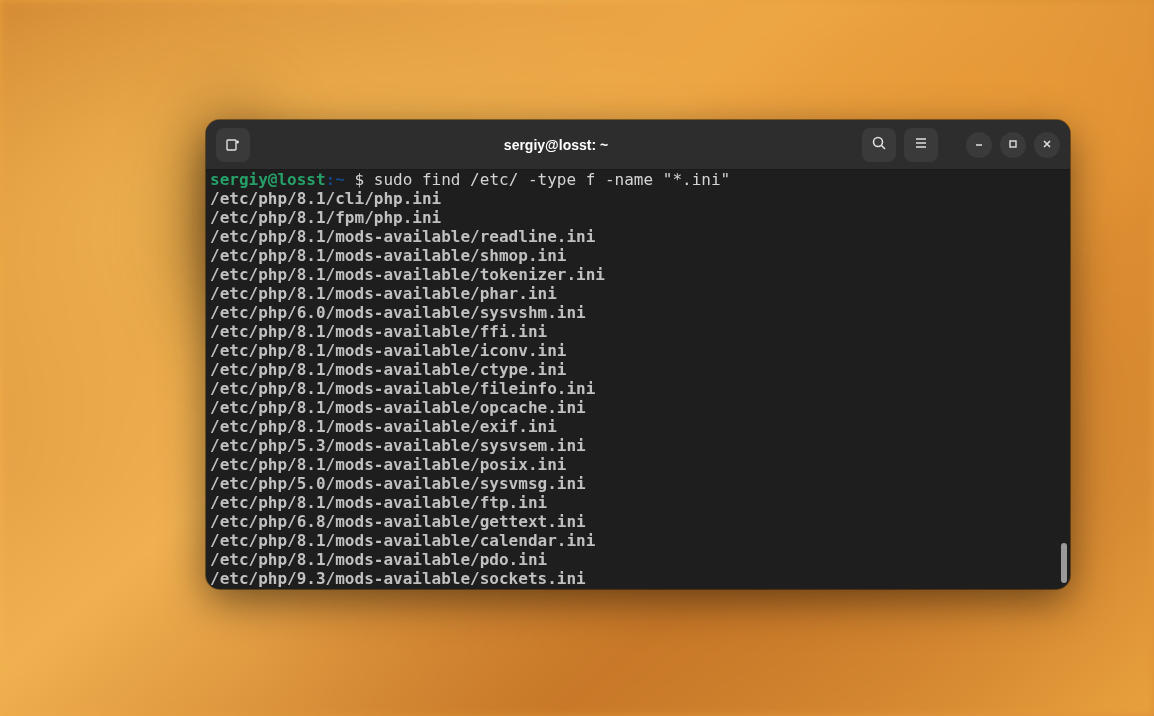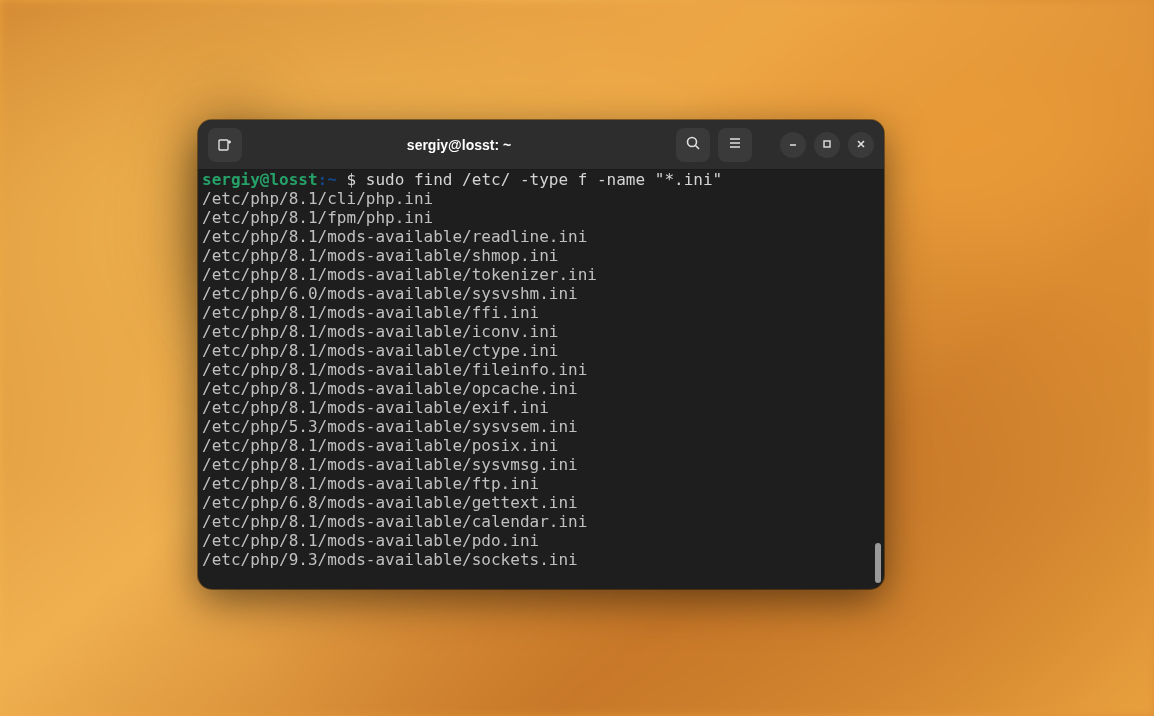--- a/index.html
+++ b/index.html
@@ -23,23 +23,23 @@
     }
     .bg-dark {
       position: absolute;
       top: 60px; left: 155px;
       width: 150px; height: 320px;
       background: radial-gradient(ellipse, rgba(100,60,20,0.6) 0%, transparent 70%);
       filter: blur(30px);
     }
     .terminal-window {
       position: absolute;
-      left: 198px;
+      left: 206px;
       top: 120px;
-      width: 686px;
+      width: 864px;
       height: 469px;
       background: #1e1e1e;
       border-radius: 14px;
       box-shadow: 0 12px 40px rgba(0,0,0,0.5), 0 0 0 1px rgba(0,0,0,0.4);
       display: flex;
       flex-direction: column;
       overflow: hidden;
     }
     .titlebar {
       height: 50px;
@@ -92,21 +92,21 @@
       line-height: 19px;
       color: #d4d4d4;
       position: relative;
     }
     .terminal-body::-webkit-scrollbar { width: 10px; }
     .terminal-body::-webkit-scrollbar-track { background: transparent; }
     .terminal-body::-webkit-scrollbar-thumb { background: #5a5a5a; border-radius: 5px; }
     .prompt-user { color: #26a269; font-weight: bold; }
     .prompt-colon { color: #12488b; font-weight: bold; }
     .prompt-path { color: #12488b; font-weight: bold; }
-    .output-line { white-space: pre; color: #c0c0c0; }
+    .output-line { white-space: pre; color: #c0c0c0; font-weight: bold; }
     .scroll-hint {
       position: absolute;
       right: 3px;
       bottom: 6px;
       width: 6px;
       height: 40px;
       background: #9a9a9a;
       border-radius: 3px;
     }
   </style>
@@ -169,30 +169,31 @@
   </div>
 
   <div class="terminal-body">
     <div><span class="prompt-user">sergiy@losst</span><span class="prompt-colon">:</span><span class="prompt-path">~</span><span> $ </span><span>sudo find /etc/ -type f -name "*.ini"</span></div>
     <div id="output-container">
         <div class="output-line">/etc/php/8.1/cli/php.ini</div>
         <div class="output-line">/etc/php/8.1/fpm/php.ini</div>
         <div class="output-line">/etc/php/8.1/mods-available/readline.ini</div>
         <div class="output-line">/etc/php/8.1/mods-available/shmop.ini</div>
         <div class="output-line">/etc/php/8.1/mods-available/tokenizer.ini</div>
+        <div class="output-line">/etc/php/8.1/mods-available/phar.ini</div>
         <div class="output-line">/etc/php/6.0/mods-available/sysvshm.ini</div>
         <div class="output-line">/etc/php/8.1/mods-available/ffi.ini</div>
         <div class="output-line">/etc/php/8.1/mods-available/iconv.ini</div>
         <div class="output-line">/etc/php/8.1/mods-available/ctype.ini</div>
         <div class="output-line">/etc/php/8.1/mods-available/fileinfo.ini</div>
         <div class="output-line">/etc/php/8.1/mods-available/opcache.ini</div>
         <div class="output-line">/etc/php/8.1/mods-available/exif.ini</div>
         <div class="output-line">/etc/php/5.3/mods-available/sysvsem.ini</div>
         <div class="output-line">/etc/php/8.1/mods-available/posix.ini</div>
-        <div class="output-line">/etc/php/8.1/mods-available/sysvmsg.ini</div>
+        <div class="output-line">/etc/php/5.0/mods-available/sysvmsg.ini</div>
         <div class="output-line">/etc/php/8.1/mods-available/ftp.ini</div>
         <div class="output-line">/etc/php/6.8/mods-available/gettext.ini</div>
         <div class="output-line">/etc/php/8.1/mods-available/calendar.ini</div>
         <div class="output-line">/etc/php/8.1/mods-available/pdo.ini</div>
         <div class="output-line">/etc/php/9.3/mods-available/sockets.ini</div>
       </div>
     <div class="scroll-hint"></div>
   </div>
 </div>
 

